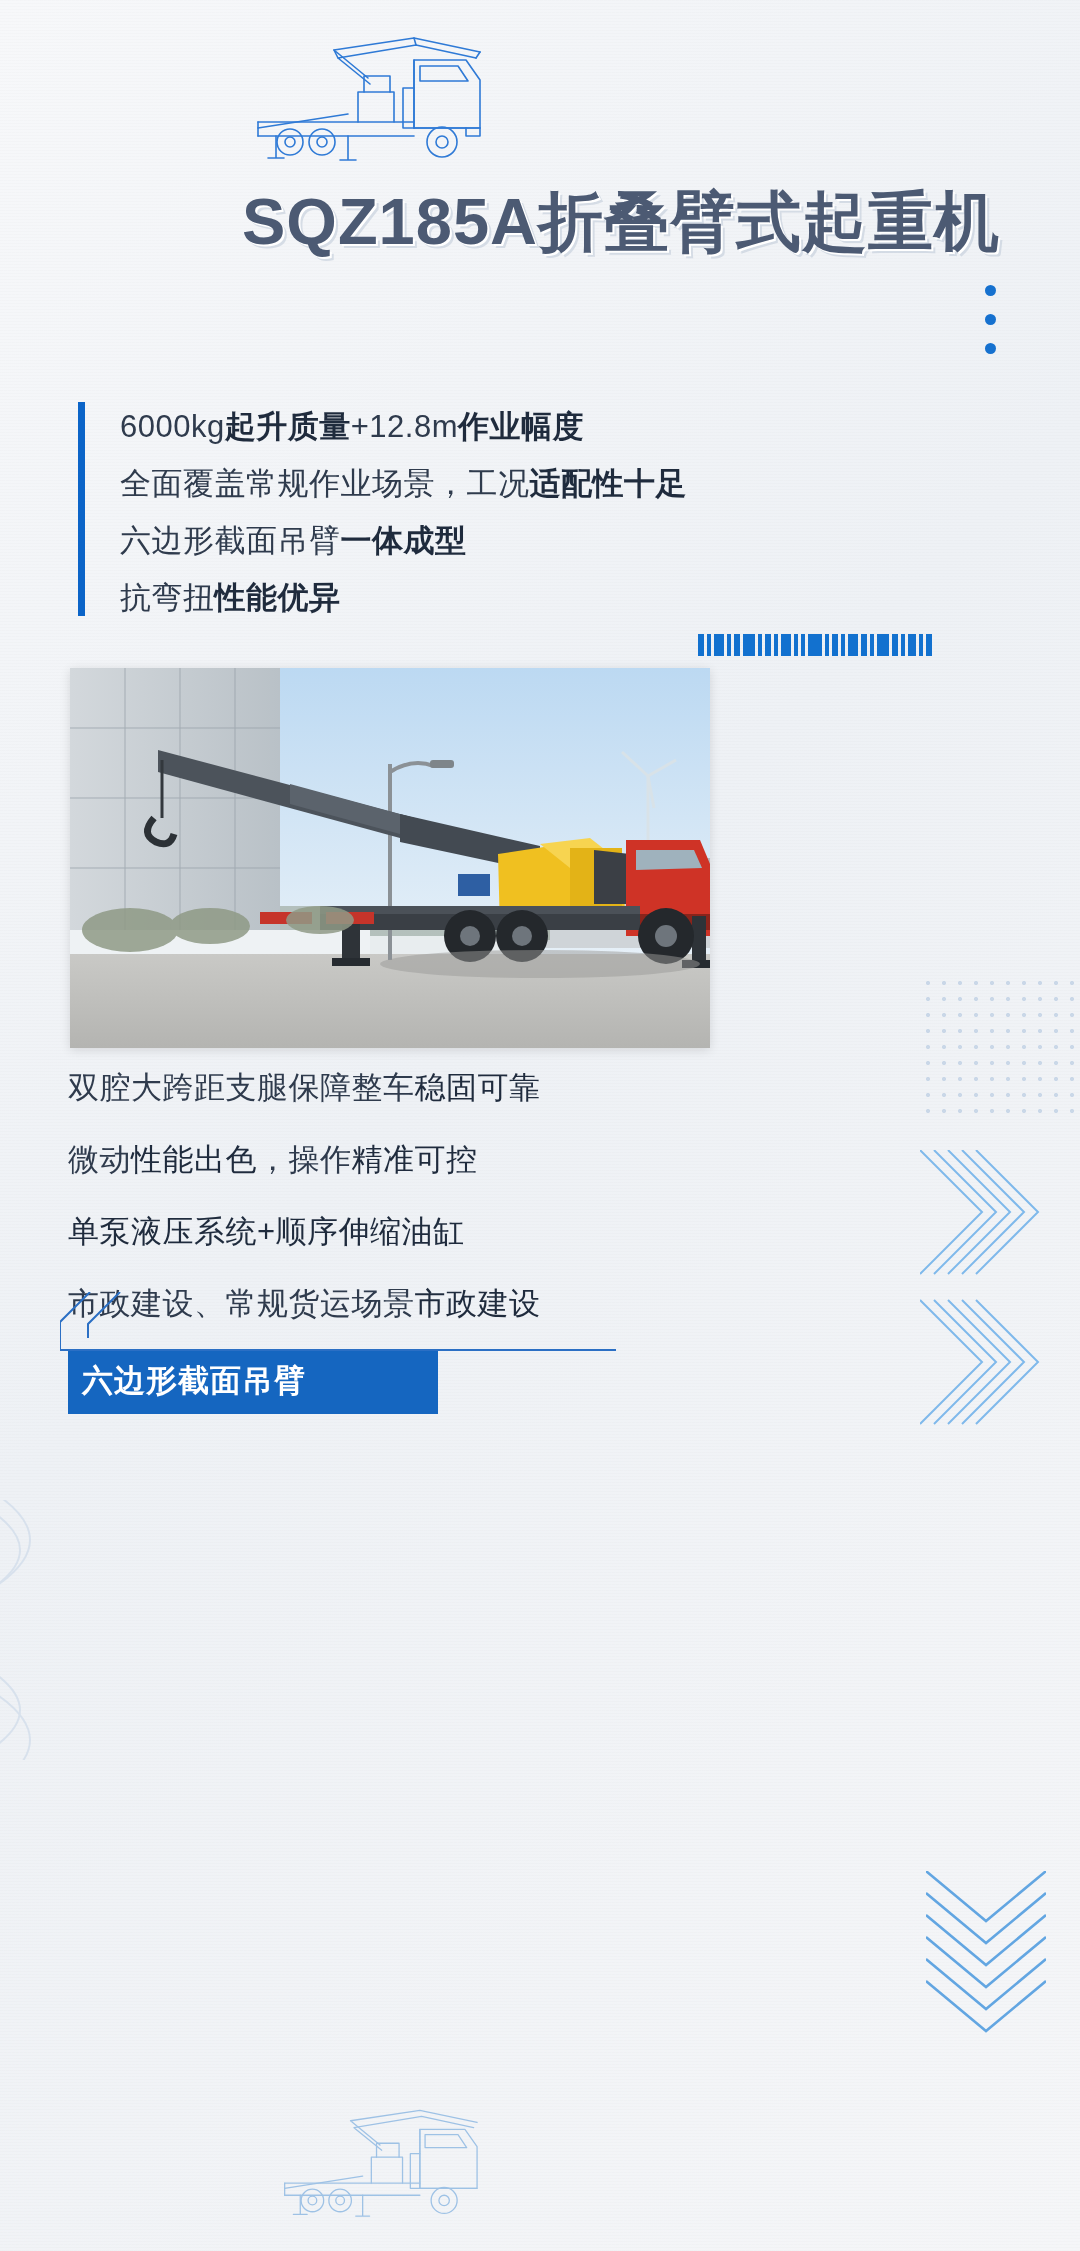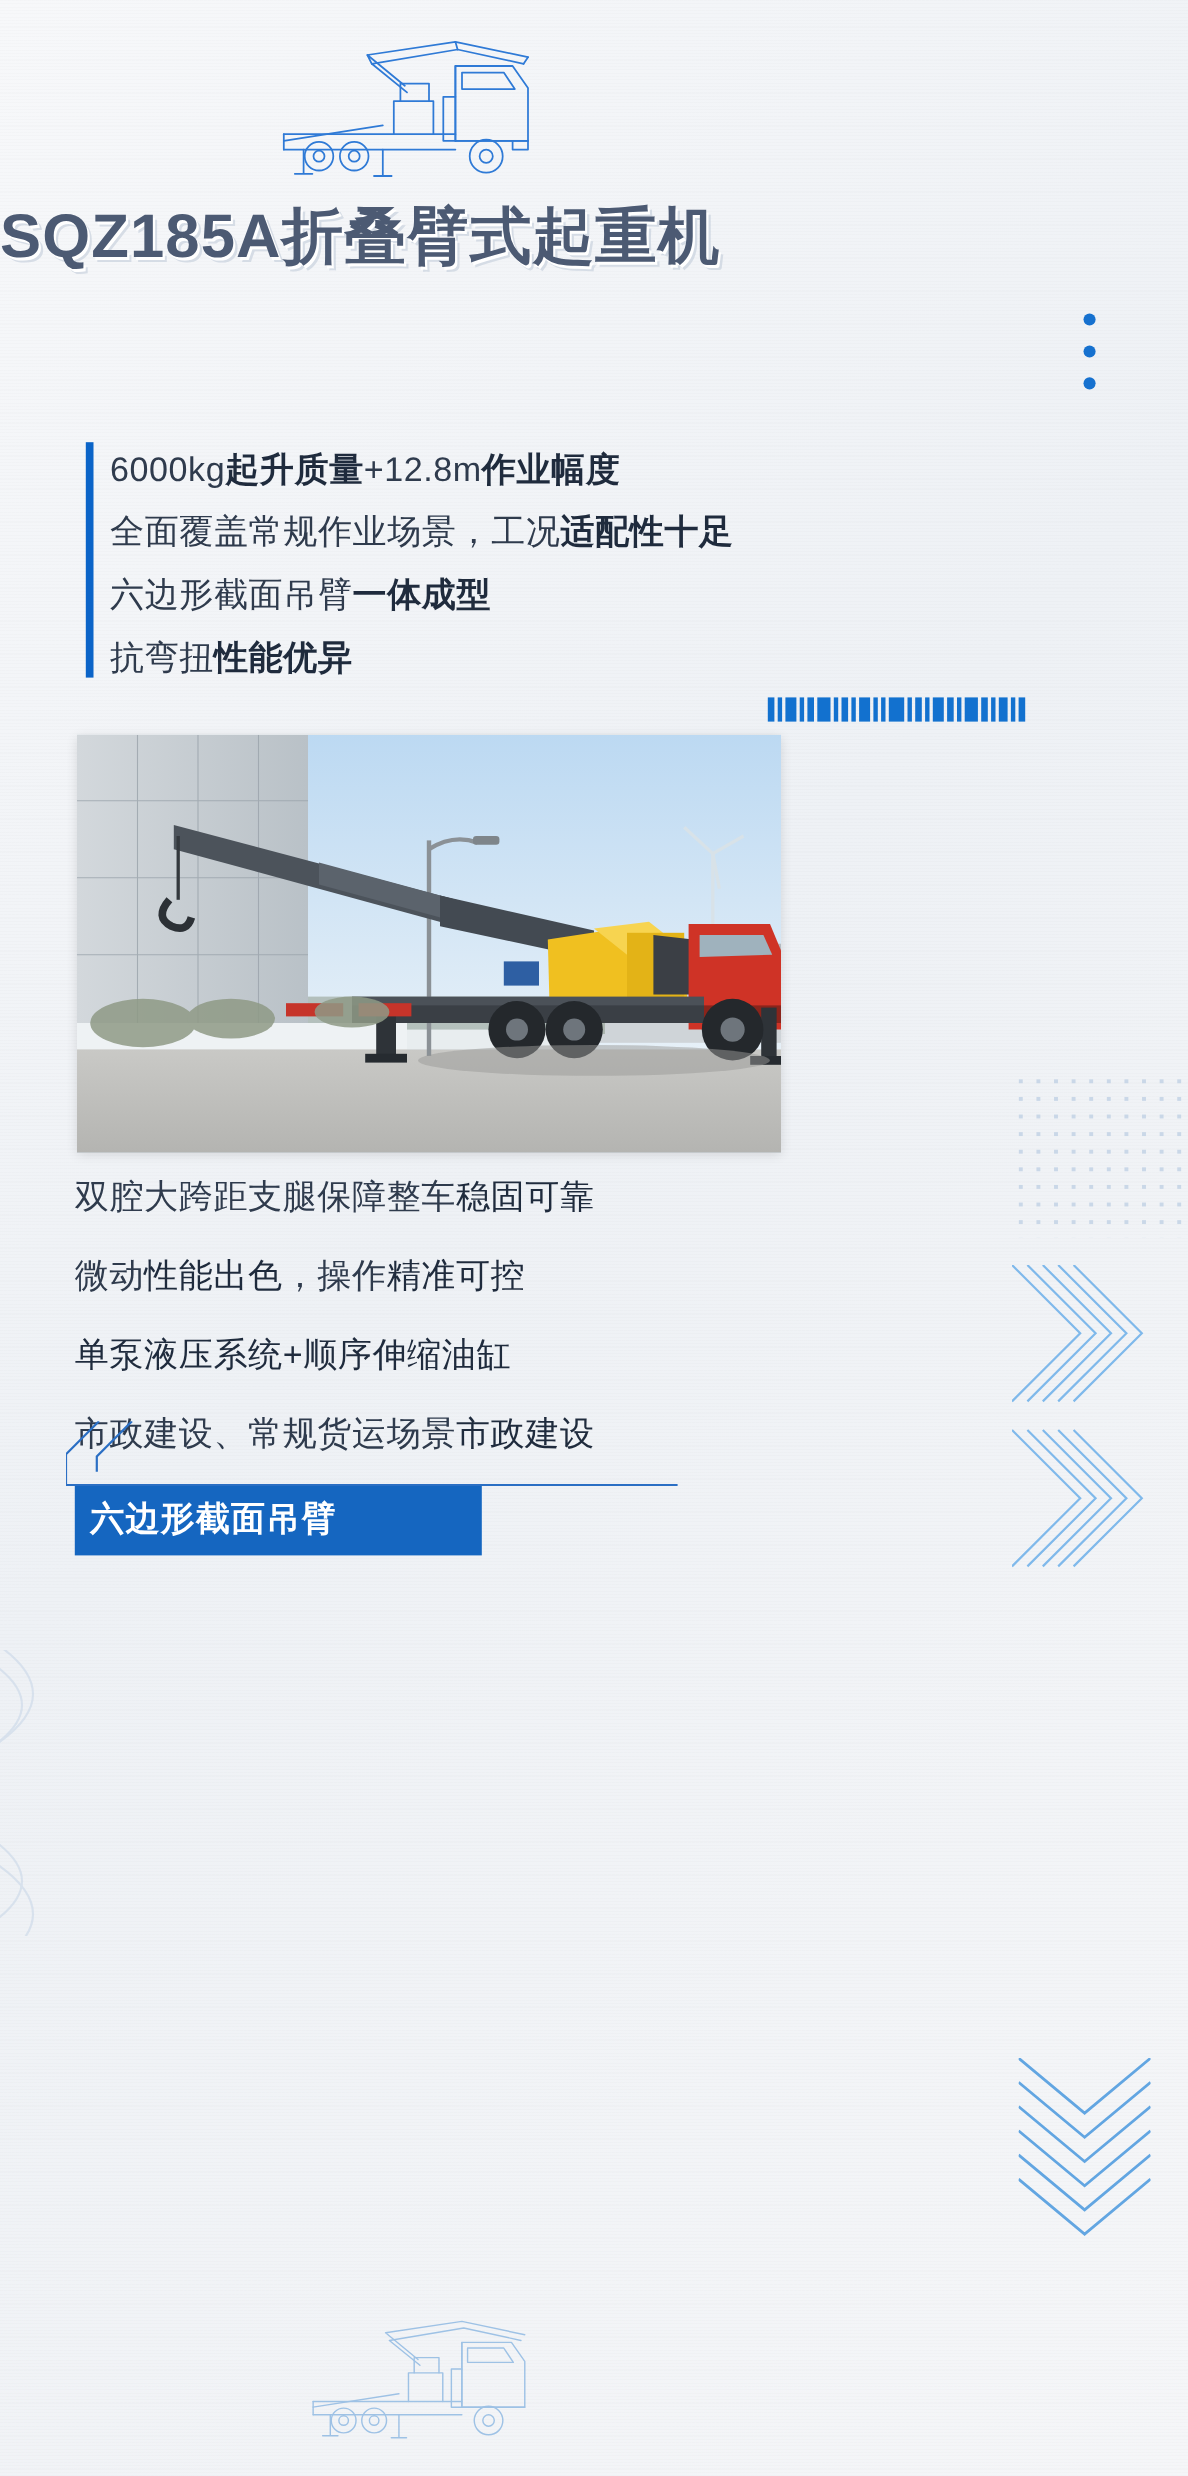--- a/index.html
+++ b/index.html
@@ -47,22 +47,22 @@
     height: 130px;
     opacity: .55;
   }
 
   
   .main-title {
     position: absolute;
     top: 178px;
     left: 0;
     width: 1000px;
-    text-align: left;
-    font-size: 56px;
+    text-align: right;
+    font-size: 65px;
     font-weight: bold;
     letter-spacing: 1px;
     color: #4c5a73;
     font-family: "Liberation Sans", sans-serif;
     text-shadow:
       2px 2px 0 #ffffff,
       4px 4px 0 rgba(190,200,215,.55);
   }
 
   
@@ -143,21 +143,21 @@
   }
   .feat-bar {
     position: absolute;
     top: 4px;
     left: 0;
     width: 7px;
     height: 214px;
     background: #0b64c8;
   }
   .feat-line {
-    margin-left: 22px;
+    margin-left: 42px;
     font-size: 31px;
     color: #2f3b4d;
     line-height: 1.0;
     padding: 13px 0;
     letter-spacing: .5px;
   }
   .feat-line b { font-weight: bold; color: #1f2b3d; }
 
   
   .barcode {

